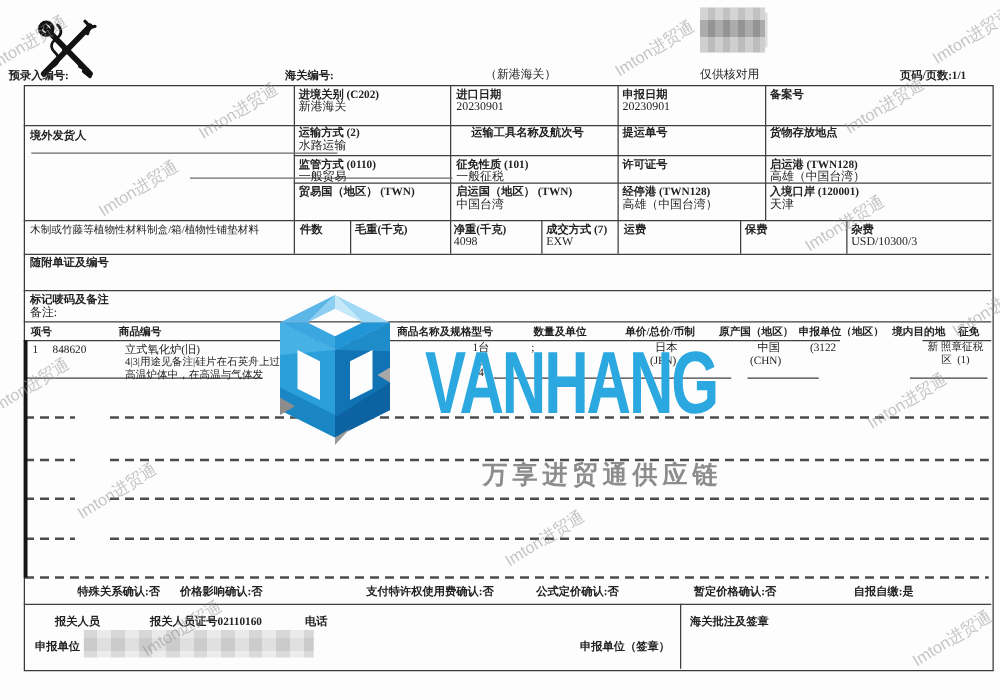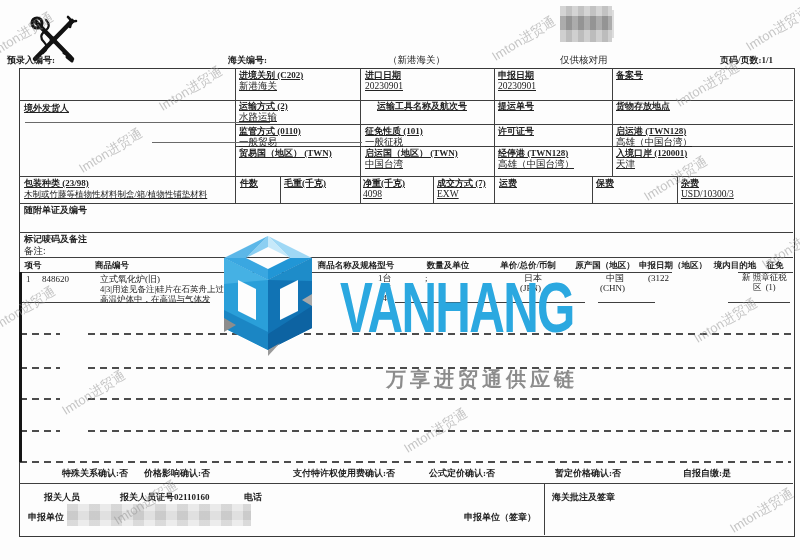--- a/index.html
+++ b/index.html
@@ -1,21 +1,21 @@
 <!DOCTYPE html>
 <html><head>
 <meta charset="utf-8">
 <style>
   html,body{margin:0;padding:0;background:#fff;}
   #page{position:relative;width:800px;height:560px;background:#fdfdfd;overflow:hidden;
         font-family:"Liberation Serif","DejaVu Serif",serif;color:#222;}
   .abs{position:absolute;}
   .lbl{font-size:9px;font-weight:bold;line-height:11px;white-space:nowrap;}
   .val{font-size:9.5px;line-height:11px;white-space:nowrap;}
-  .cell{position:absolute;text-decoration:underline;}
+  .cell{position:absolute;}
   .hl{position:absolute;height:1px;background:#3f3f3f;}
   .vl{position:absolute;width:1px;background:#3f3f3f;}
   .dash{position:absolute;height:2px;
         background:repeating-linear-gradient(90deg,#4c4c4c 0 7px,transparent 7px 12px);}
   .wm{position:absolute;font-size:13px;color:rgba(150,150,150,.55);
       transform:rotate(-32deg);white-space:nowrap;font-family:"Liberation Sans",sans-serif;z-index:3;}
   .ghead{position:absolute;top:260px;font-size:8.5px;font-weight:bold;transform:translateX(-50%);white-space:nowrap;}
   .gval{position:absolute;font-size:9px;line-height:10px;white-space:pre;}
   #title{position:absolute;top:16px;left:0;width:800px;text-align:center;
          font-size:19px;font-weight:bold;letter-spacing:1px;}
@@ -186,21 +186,20 @@
   <div class="cell" style="left:498px;top:148px">
     <div class="lbl">经停港 (TWN128)</div>
     <div class="val">高雄（中国台湾）</div>
   </div>
   <div class="cell" style="left:616px;top:148px">
     <div class="lbl">入境口岸 (120001)</div>
     <div class="val">天津</div>
   </div>
 
   <div class="cell" style="left:24px;top:178px">
-    <div class="lbl">包装种类 (23/98)</div>
     <div class="val" style="font-size:8.5px">木制或竹藤等植物性材料制盒/箱/植物性铺垫材料</div>
   </div>
   <div class="cell" style="left:240px;top:178px">
     <div class="lbl">件数</div>
     <div class="val"></div>
   </div>
   <div class="cell" style="left:284px;top:178px">
     <div class="lbl">毛重(千克)</div>
     <div class="val"></div>
   </div>
@@ -228,21 +227,21 @@
   <div class="abs lbl" style="left:24px;top:205px">随附单证及编号</div>
   <div class="abs lbl" style="left:24px;top:234px">标记唛码及备注</div>
   <div class="abs val" style="left:24px;top:246px">备注:</div>
 
   <div class="ghead" style="left:33px">项号</div>
   <div class="ghead" style="left:112px">商品编号</div>
   <div class="ghead" style="left:356px">商品名称及规格型号</div>
   <div class="ghead" style="left:448px">数量及单位</div>
   <div class="ghead" style="left:528px">单价/总价/币制</div>
   <div class="ghead" style="left:605px">原产国（地区）</div>
-  <div class="ghead" style="left:673px">申报日期（地区）</div>
+  <div class="ghead" style="left:673px">申报单位（地区）</div>
   <div class="ghead" style="left:735px">境内目的地</div>
   <div class="ghead" style="left:775px">征免</div>
 
   <div class="gval" style="left:26px;top:274px">1</div>
   <div class="gval" style="left:42px;top:274px">848620</div>
   <div class="gval" style="left:100px;top:274px">立式氧化炉(旧)</div>
   <div class="gval" style="left:100px;top:284px;font-size:8.5px">4|3|用途见备注|硅片在石英舟上过进舟 至</div>
   <div class="gval" style="left:100px;top:294px;font-size:8.5px">高温炉体中，在高温与气体发</div>
   <div class="gval" style="left:378px;top:273px">1台</div>
   <div class="gval" style="left:382px;top:283px">交</div>

